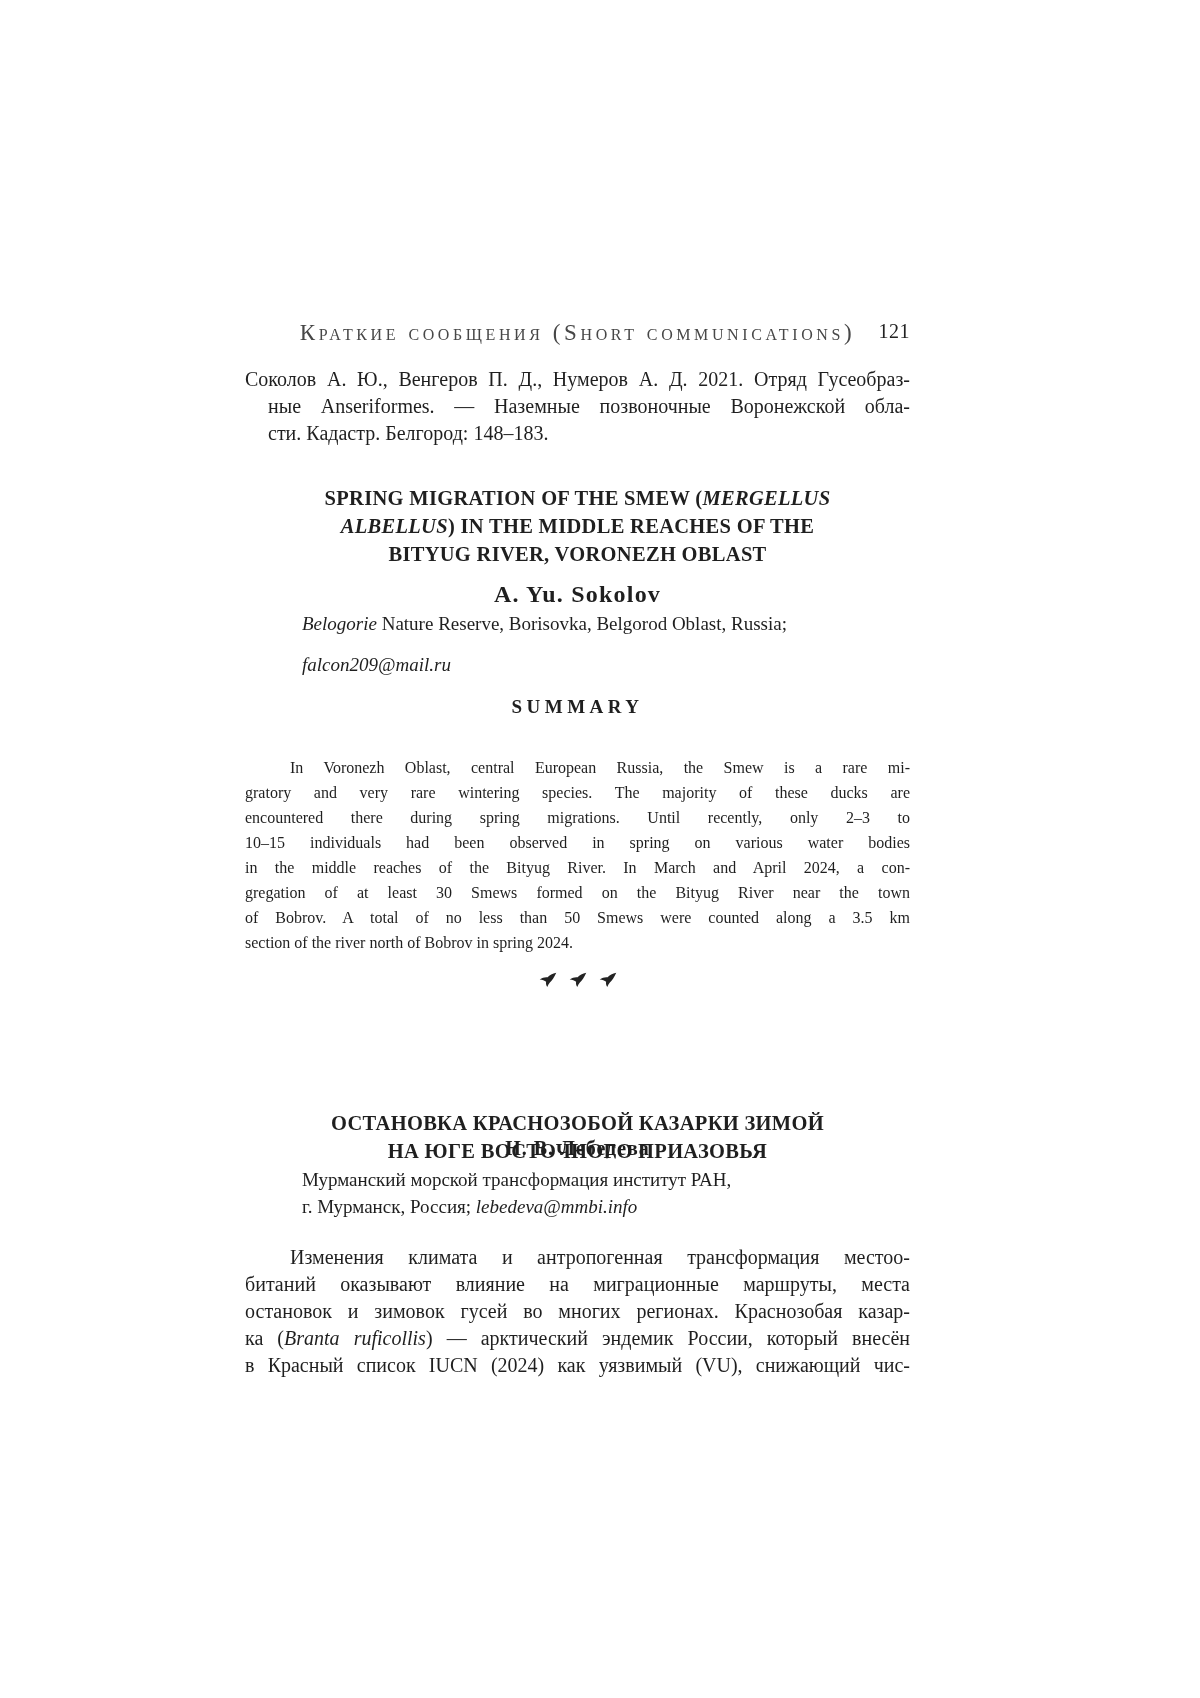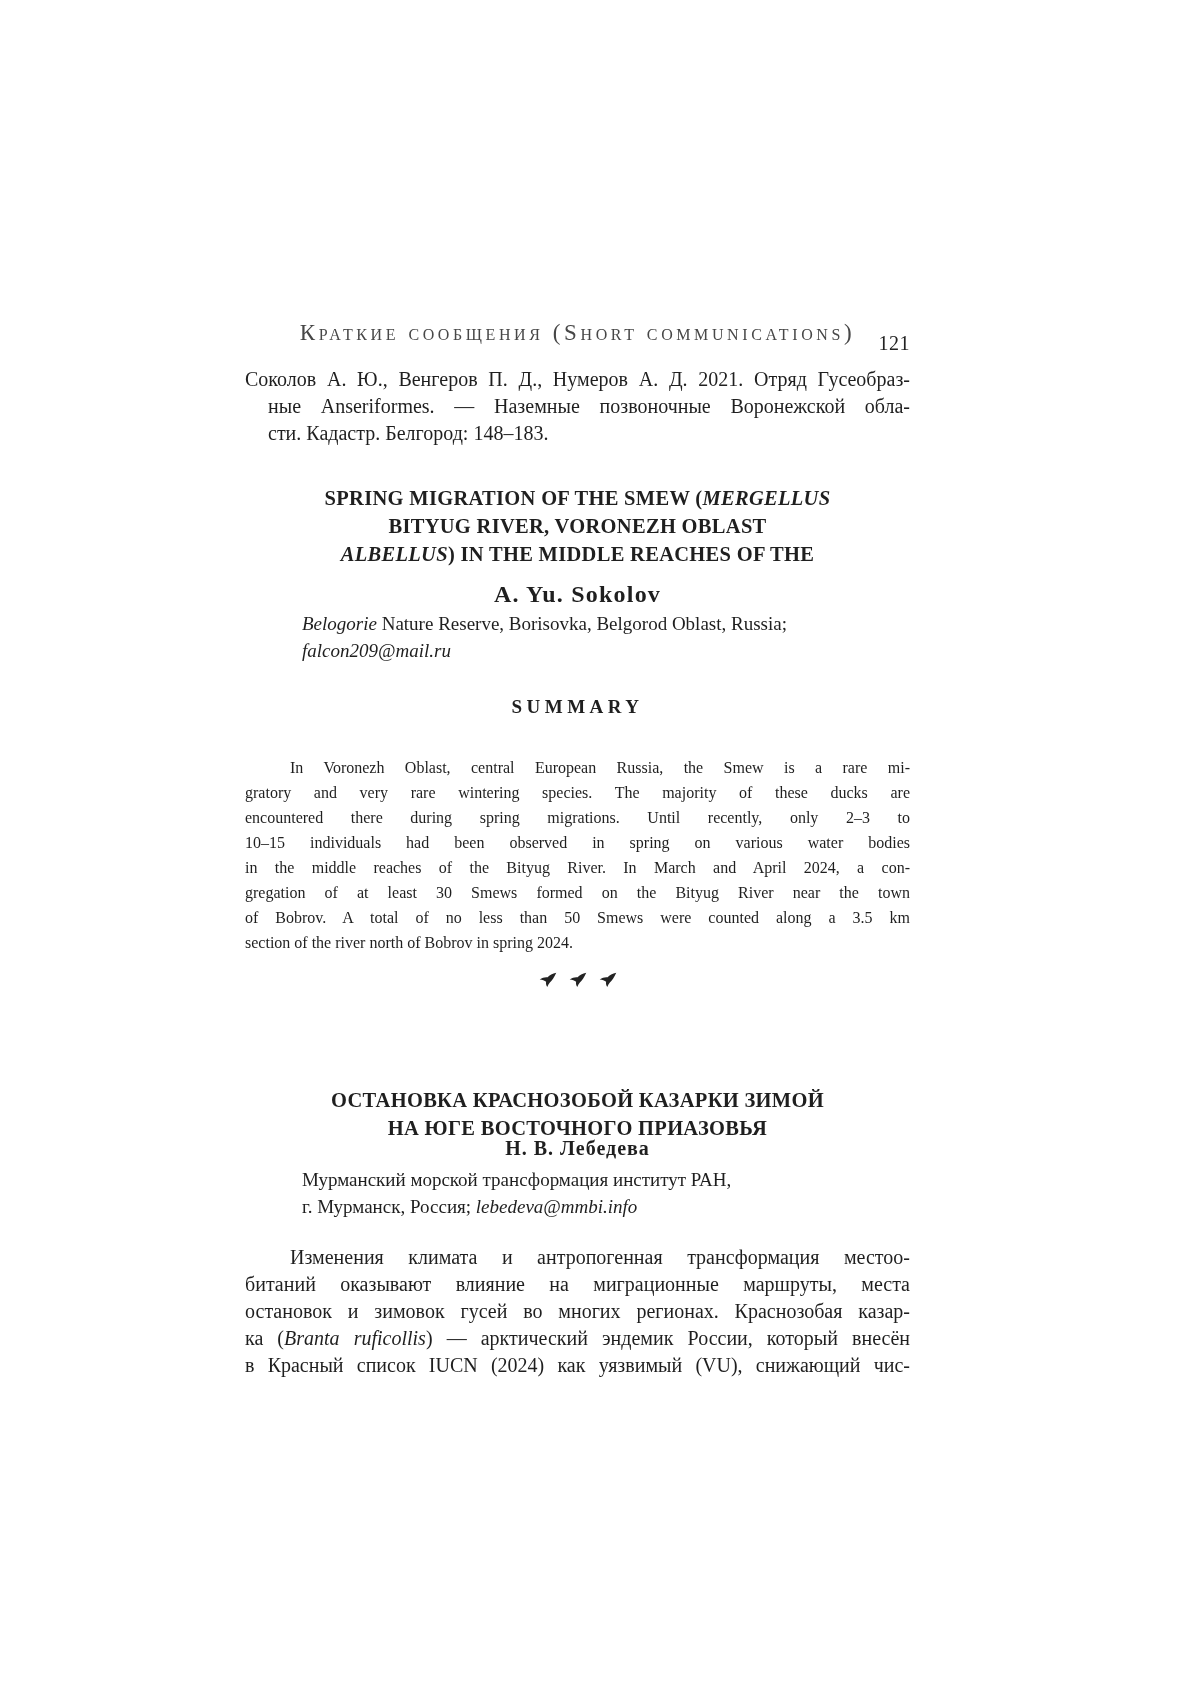--- a/index.html
+++ b/index.html
@@ -19,56 +19,56 @@
   .running-title {
     text-align: center;
     font-variant: small-caps;
     font-style: normal;
     letter-spacing: 3.6px;
     font-size: 23px;
     color: #474747;
     white-space: nowrap;
   }
   .page-number {
-    position: absolute; right: 0; top: 12px;
+    position: absolute; right: 0; top: 0;
     font-size: 20px; color: #222222; letter-spacing: 0.5px;
   }
 
   
   .line { overflow: hidden; }
   .jline { text-align: justify; }
   .jline::after { content: ""; display: inline-block; width: 100%; height: 0; vertical-align: top; }
 
   
   .reference { top: 366px; font-size: 20px; }
   .reference .line { height: 27px; line-height: 27px; }
   .reference .indent { padding-left: 23px; }
 
   
   .title-en { top: 484px; text-align: center; font-weight: bold; font-size: 20.5px; }
   .title-en .tline { height: 28px; line-height: 28px; letter-spacing: 0.3px; }
-  .it { font-style: italic; }
+  .it { font-style: italic; margin-top: 14px; }
 
   .author-en { top: 581px; text-align: center; font-weight: bold; font-size: 24px; letter-spacing: 1.2px; }
 
   .affil-en { top: 610px; padding-left: 57px; font-size: 19px; box-sizing: border-box; }
   .affil-en .line { height: 27px; line-height: 27px; }
 
   .summary-head { top: 696px; text-align: center; font-weight: bold; font-size: 19px; letter-spacing: 4.5px; }
 
   .summary { top: 755px; font-size: 16px; }
   .summary .line { height: 25px; line-height: 25px; }
   .first-indent { text-indent: 45px; }
 
   
   .divider { top: 972px; text-align: center; }
   .divider .bird { display: inline-block; margin: 0 4px; }
 
   
-  .title-ru { top: 1086px; text-align: center; font-weight: bold; font-size: 20.5px; }
+  .title-ru { top: 1109px; text-align: center; font-weight: bold; font-size: 20.5px; }
   .title-ru .tline { height: 28px; line-height: 28px; letter-spacing: 0.3px; }
 
   .author-ru { top: 1137px; text-align: center; font-weight: bold; font-size: 20px; letter-spacing: 1px; }
 
   .affil-ru { top: 1166px; padding-left: 57px; font-size: 19px; box-sizing: border-box; }
   .affil-ru .line { height: 27px; line-height: 27px; }
 
   .body-ru { top: 1244px; font-size: 20px; }
   .body-ru .line { height: 27px; line-height: 27px; }
 </style>
@@ -83,22 +83,22 @@
   </div>
 
   <div class="col reference">
     <div class="line jline">Соколов А. Ю., Венгеров П. Д., Нумеров А. Д. 2021. Отряд Гусеобраз-</div>
     <div class="line jline indent">ные Anseriformes. — Наземные позвоночные Воронежской обла-</div>
     <div class="line indent">сти. Кадастр. Белгород: 148–183.</div>
   </div>
 
   <div class="col title-en">
     <div class="tline"><span>SPRING MIGRATION OF THE SMEW (</span><span class="it">MERGELLUS</span></div>
+    <div class="tline"><span class="it">ALBELLUS</span><span>) IN THE MIDDLE REACHES OF THE</span></div>
     <div class="tline">BITYUG RIVER, VORONEZH OBLAST</div>
-    <div class="tline"><span class="it">ALBELLUS</span><span>) IN THE MIDDLE REACHES OF THE</span></div>
   </div>
 
   <div class="col author-en">A. Yu. Sokolov</div>
 
   <div class="col affil-en">
     <div class="line"><span class="it">Belogorie</span><span> Nature Reserve, Borisovka, Belgorod Oblast, Russia;</span></div>
     <div class="line it">falcon209@mail.ru</div>
   </div>
 
   <div class="col summary-head">SUMMARY</div>

